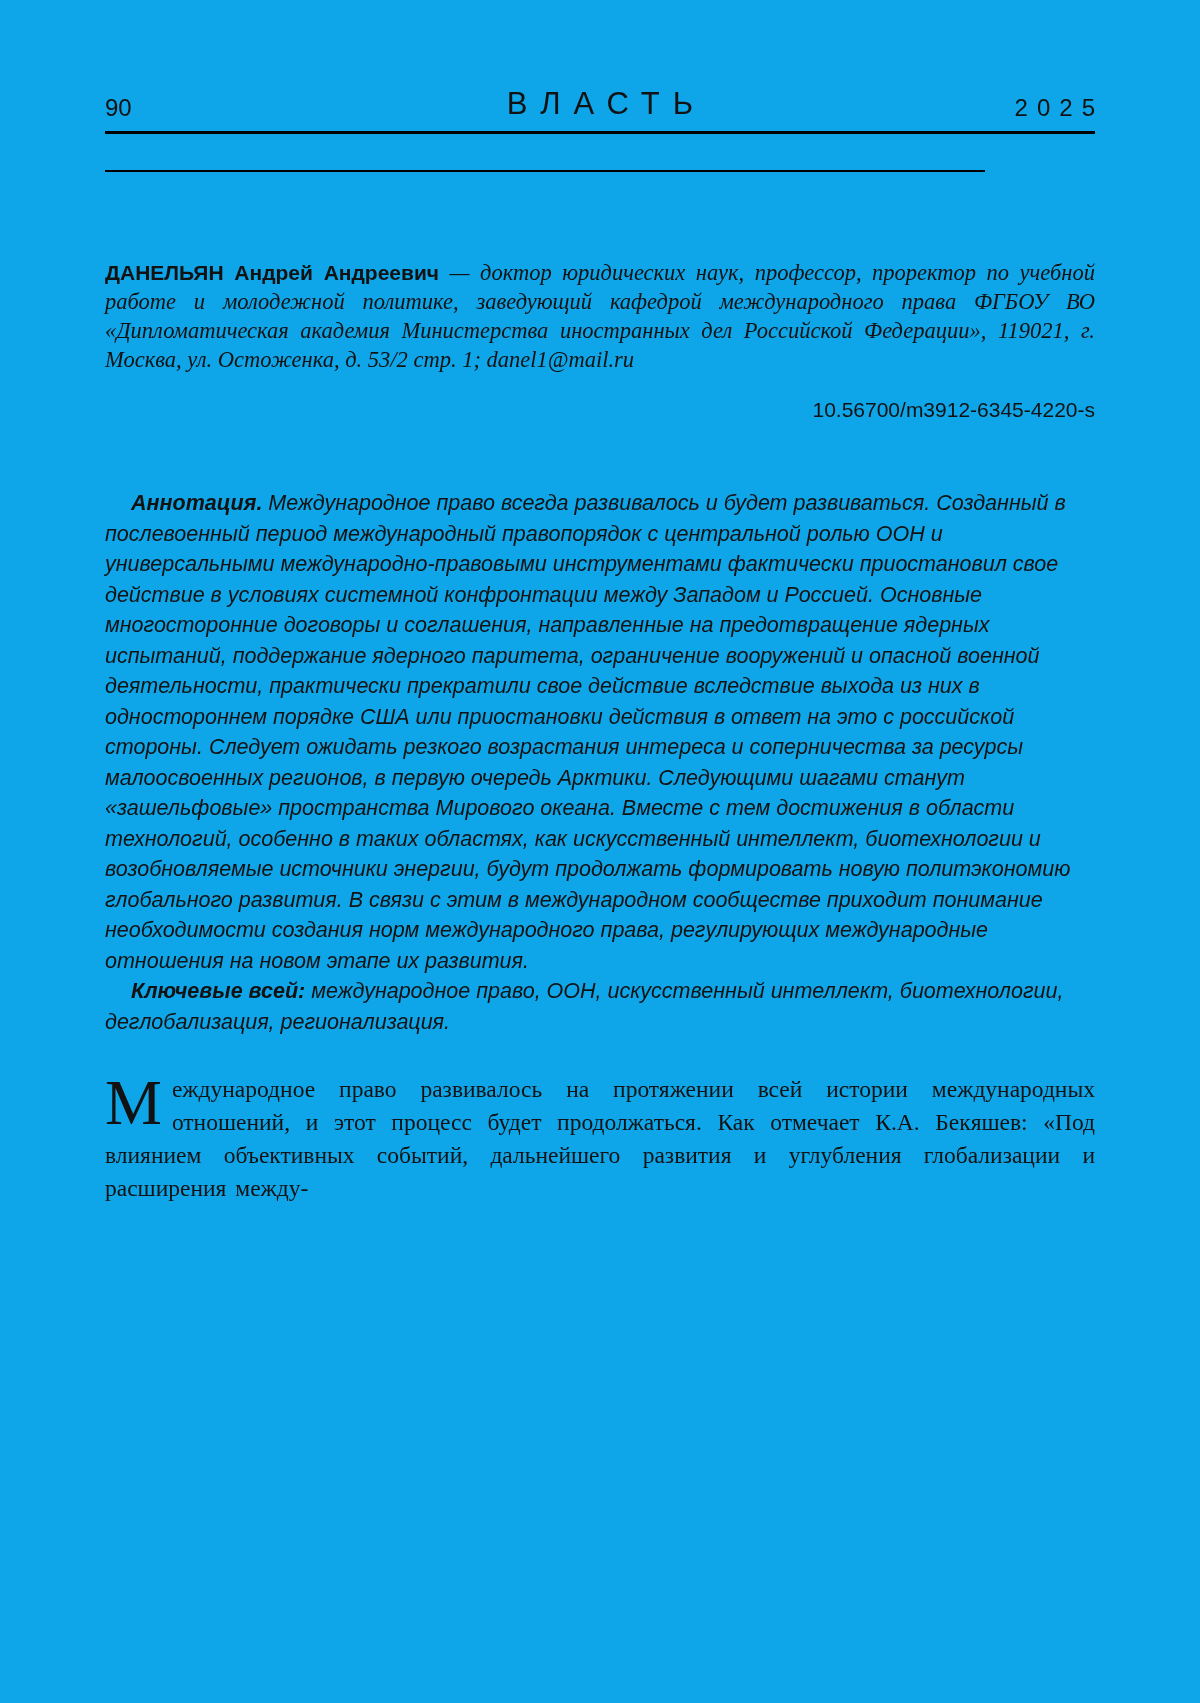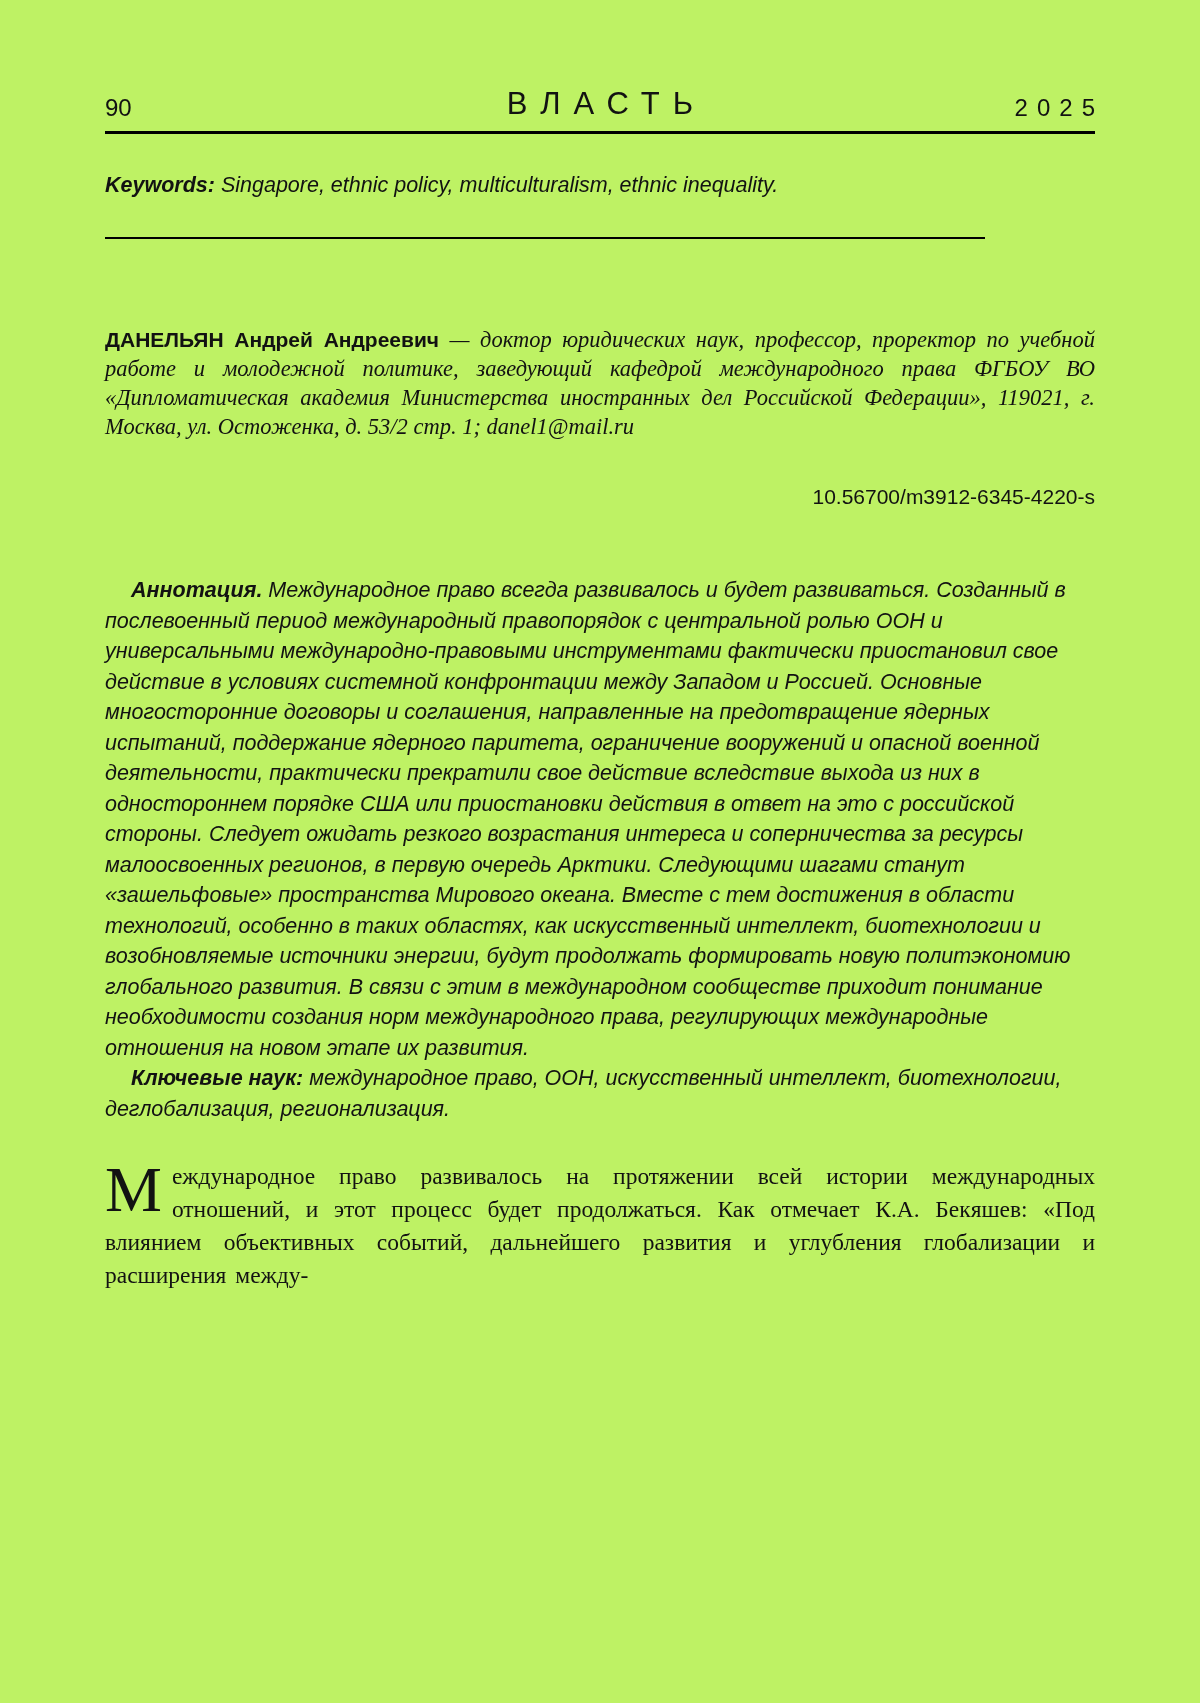--- a/index.html
+++ b/index.html
@@ -1,19 +1,19 @@
 <!DOCTYPE html>
 <html><head>
 <meta charset="utf-8">
 <style>
   * { margin: 0; padding: 0; box-sizing: border-box; }
   html, body { background: #ffffff; }
   .page {
     width: 1200px; height: 1703px; margin: 0 auto;
-    background: #bef264; position: relative; overflow: hidden;
+    background: #0ea5e9; position: relative; overflow: hidden;
     color: #121212;
   }
 
   
   .header {
     display: grid; grid-template-columns: 1fr auto 1fr; align-items: end;
     margin: 86px 105px 0 105px; padding-bottom: 9px;
     border-bottom: 3px solid #000;
     font-family: "Liberation Sans", sans-serif;
   }
@@ -42,21 +42,21 @@
     font-size: 22.5px; line-height: 29px; text-align: justify;
   }
   .author .name {
     font-family: "Liberation Sans", sans-serif;
     font-weight: bold; font-style: normal; font-size: 21px; margin-top: 45px;
   }
   .author .affil { font-style: italic; }
 
   
   .doi {
-    margin: 44px 105px 0 105px; text-align: right;
+    margin: 24px 105px 0 105px; text-align: right;
     font-family: "Liberation Sans", sans-serif; font-size: 21px;
   }
 
   
   .title { margin: 52px 105px 0 105px; }
   .title .t-line {
     font-family: "Liberation Sans", sans-serif;
     font-weight: bold; font-size: 47px; line-height: 49px;
     letter-spacing: 0.5px; white-space: nowrap;
     transform: scaleX(0.87); transform-origin: 0 50%;
@@ -90,30 +90,29 @@
 
 <div class="page">
 
   <div class="header">
     <span class="page-num">90</span>
     <span class="journal">ВЛАСТЬ</span>
     <span class="year">2025</span>
   </div>
 
   <div class="eng-abstract">
-    <div class="eng-keywords"><span class="bold">Keywords:</span><span> Singapore, ethnic policy, multiculturalism, ethnic inequality.</span></div>
   </div>
 
   <div class="divider"></div>
 
   <div class="author"><span class="name">ДАНЕЛЬЯН Андрей Андреевич</span><span class="affil"> — доктор юридических наук, профессор, проректор по учебной работе и молодежной политике, заведующий кафедрой международного права ФГБОУ ВО «Дипломатическая академия Министерства иностранных дел Российской Федерации», 119021, г. Москва, ул. Остоженка, д. 53/2 стр. 1; danel1@mail.ru</span></div>
 
   <div class="doi">10.56700/m3912-6345-4220-s</div>
 
 
   <div class="abstract">
     <div><span class="label">Аннотация.</span><span> Международное право всегда развивалось и будет развиваться. Созданный в послевоенный период международный правопорядок с центральной ролью ООН и универсальными международно-правовыми инструментами фактически приостановил свое действие в условиях системной конфронтации между Западом и Россией. Основные многосторонние договоры и соглашения, направленные на предотвращение ядерных испытаний, поддержание ядерного паритета, ограничение вооружений и опасной военной деятельности, практически прекратили свое действие вследствие выхода из них в одностороннем порядке США или приостановки действия в ответ на это с российской стороны. Следует ожидать резкого возрастания интереса и соперничества за ресурсы малоосвоенных регионов, в первую очередь Арктики. Следующими шагами станут «зашельфовые» пространства Мирового океана. Вместе с тем достижения в области технологий, особенно в таких областях, как искусственный интеллект, биотехнологии и возобновляемые источники энергии, будут продолжать формировать новую политэкономию глобального развития. В связи с этим в международном сообществе приходит понимание необходимости создания норм международного права, регулирующих международные отношения на новом этапе их развития.</span></div>
-    <div><span class="label">Ключевые наук:</span><span> международное право, ООН, искусственный интеллект, биотехнологии, деглобализация, регионализация.</span></div>
+    <div><span class="label">Ключевые всей:</span><span> международное право, ООН, искусственный интеллект, биотехнологии, деглобализация, регионализация.</span></div>
   </div>
 
   <div class="body-text"><span class="dropcap">М</span><span>еждународное право развивалось на протяжении всей истории международных отношений, и этот процесс будет продолжаться. Как отмечает К.А. Бекяшев: «Под влиянием объективных событий, дальнейшего развития и углубления глобализации и расширения между-</span></div>
 
 </div>
 
 </body></html>

